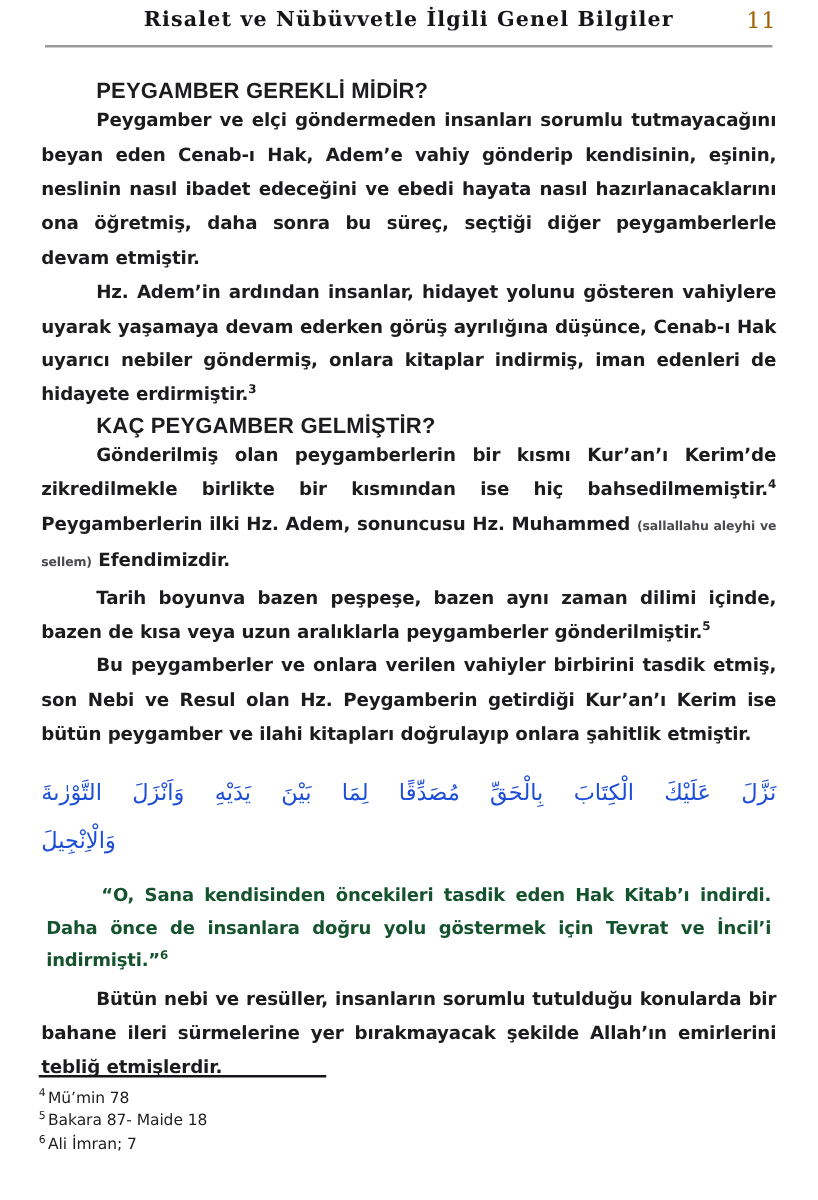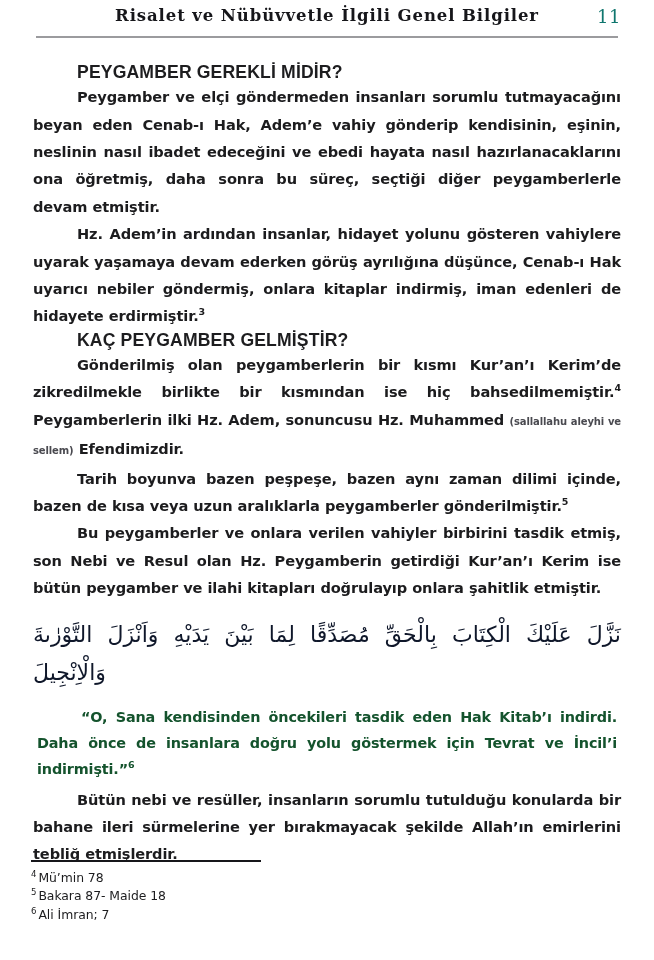--- a/index.html
+++ b/index.html
@@ -49,21 +49,21 @@
     font-weight: bold;
     font-size: 16.5px;
     letter-spacing: 0.9px;
     color: #16161a;
     padding-left: 42px;
     white-space: nowrap;
   }
   .header-page-number {
     font-family: "DejaVu Serif", serif;
     font-size: 18px;
-    color: #0f766e;
+    color: #a16207;
     width: 42px;
     text-align: right;
     letter-spacing: 0.5px;
   }
   .header-rule {
     position: absolute;
     left: 36px;
     right: 36px;
     top: 36px;
     height: 2px;
@@ -121,23 +121,23 @@
   }
 
   
   .arabic-block {
     margin-top: 14px;
     direction: rtl;
     unicode-bidi: bidi-override;
   }
   .arabic-line {
     font-family: "DejaVu Sans", sans-serif;
-    font-size: 22px;
+    font-size: 18px;
     line-height: 38px;
-    color: #0f172a;
+    color: #1d4ed8;
     direction: rtl;
     white-space: nowrap;
   }
   .arabic-line-1 {
     text-align: justify;
     text-align-last: justify;
     white-space: normal;
   }
   .arabic-line-2 {
     text-align: left;

